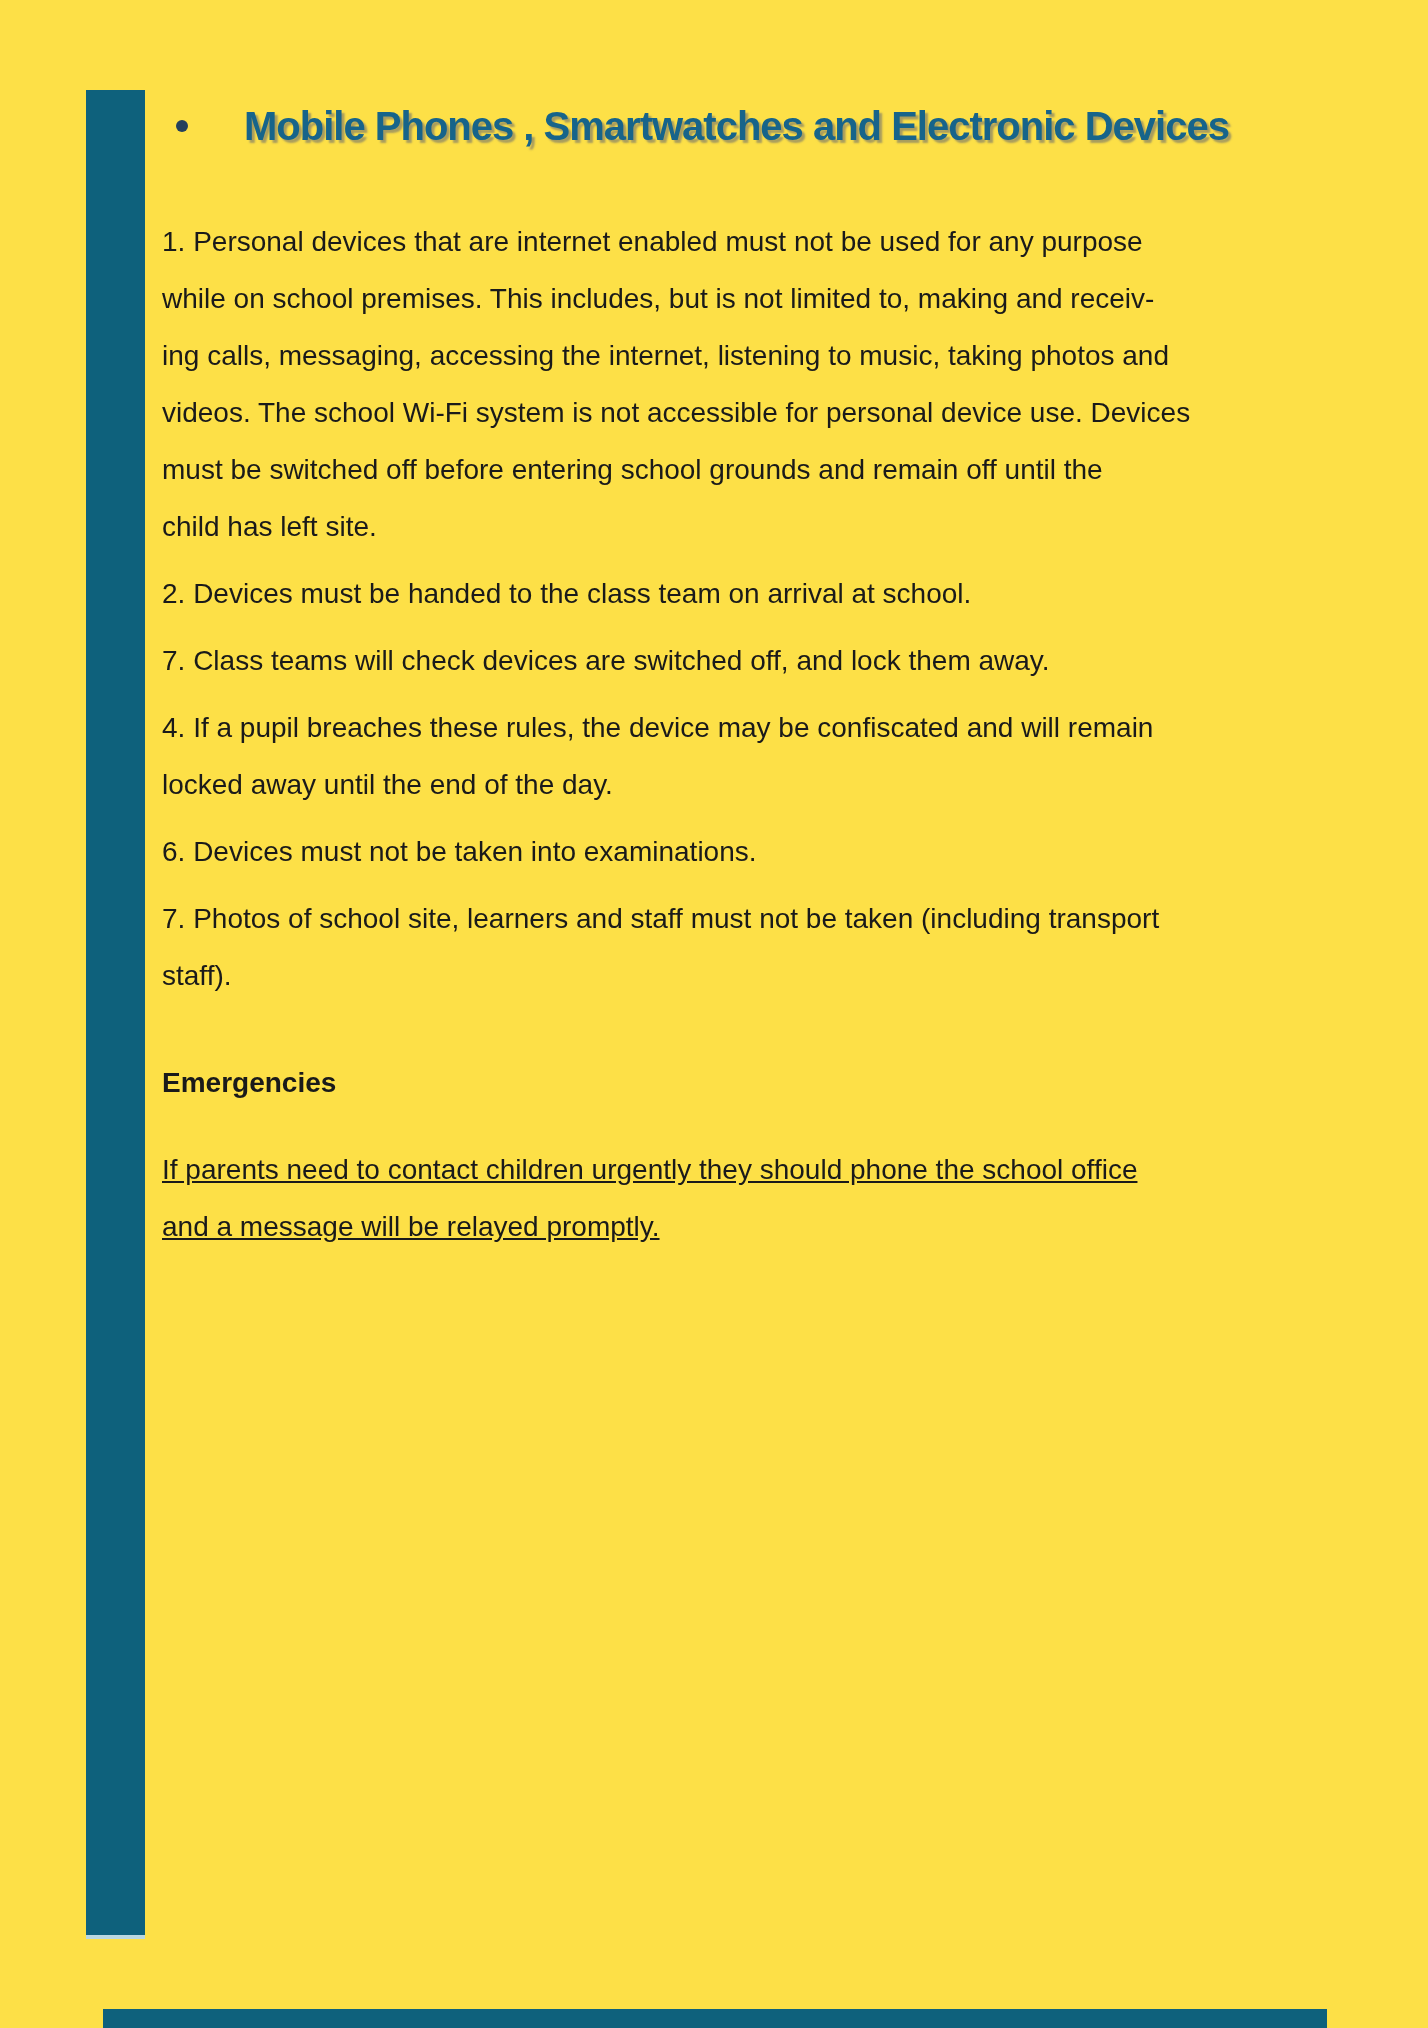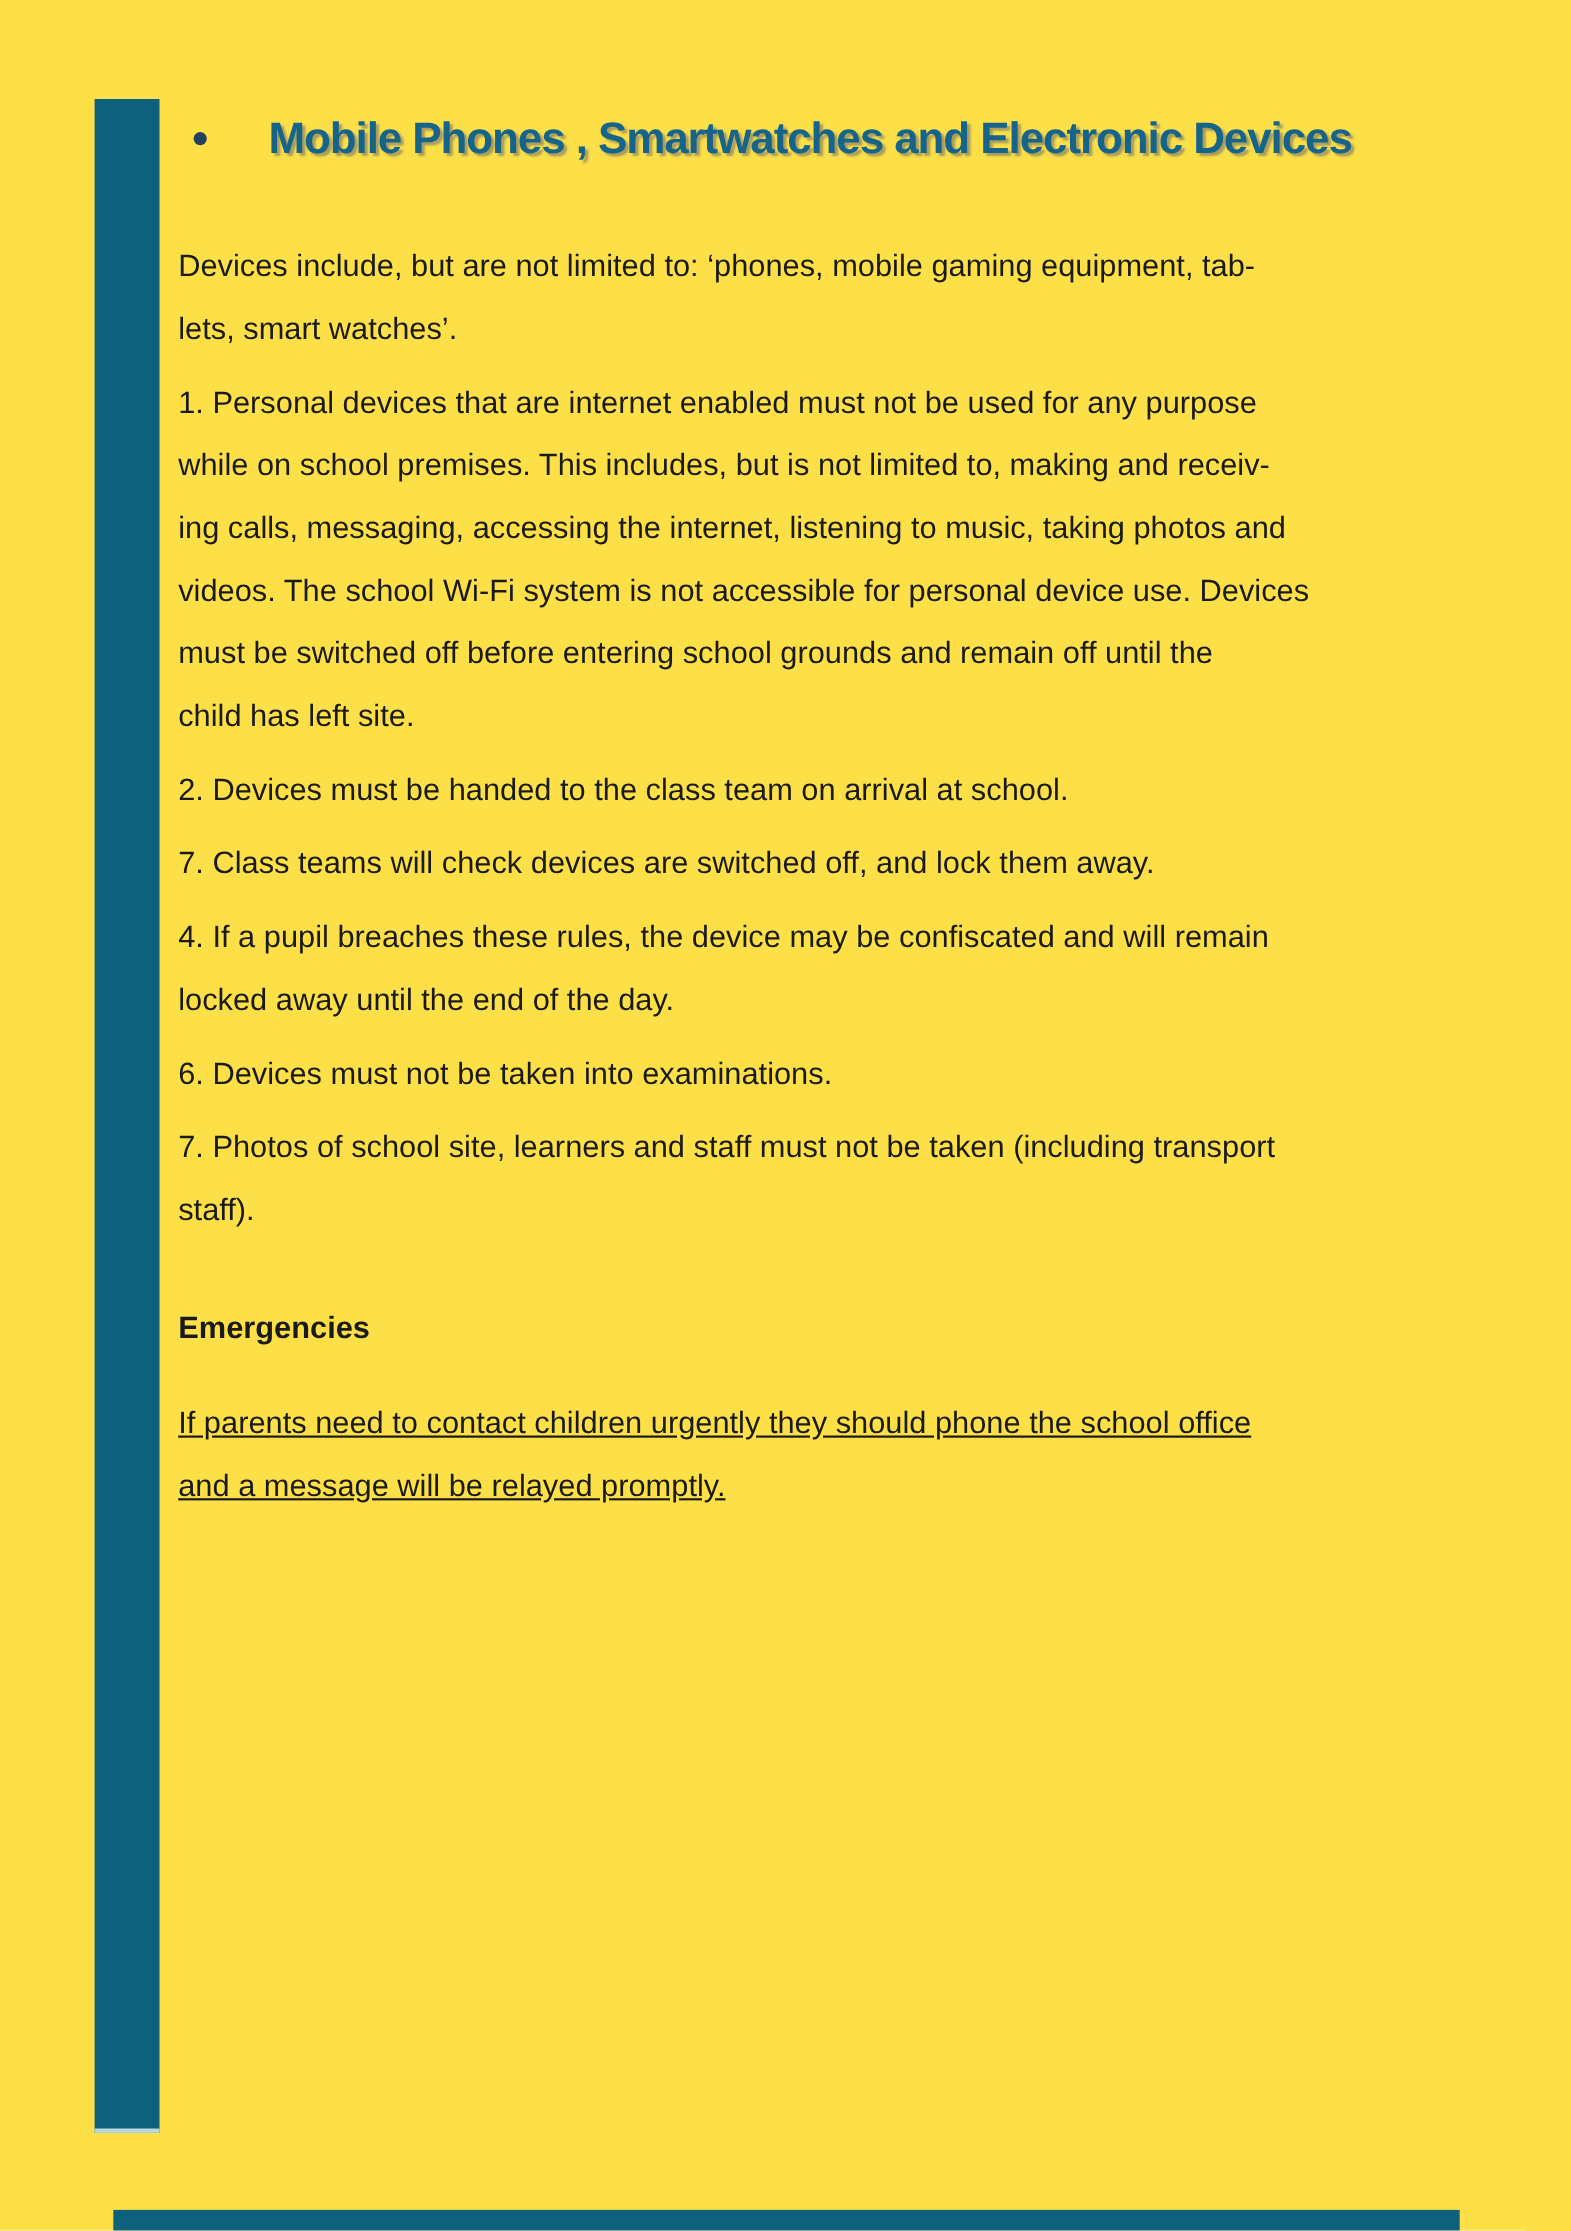--- a/index.html
+++ b/index.html
@@ -89,22 +89,20 @@
 
   <div class="left-bar"></div>
 
   <div class="title-row">
     <span class="bullet-dot"></span>
     <span class="doc-title">Mobile Phones , Smartwatches and Electronic Devices</span>
   </div>
 
   <div class="content">
 
-    <p class="para">Devices include, but are not limited to: ‘phones, mobile gaming equipment, tab-
-lets, smart watches’.</p>
 
 
     <p class="para">1. Personal devices that are internet enabled must not be used for any purpose
 while on school premises. This includes, but is not limited to, making and receiv-
 ing calls, messaging, accessing the internet, listening to music, taking photos and
 videos. The school Wi-Fi system is not accessible for personal device use. Devices
 must be switched off before entering school grounds and remain off until the
 child has left site.</p>
     <p class="para">2. Devices must be handed to the class team on arrival at school.</p>
     <p class="para">7. Class teams will check devices are switched off, and lock them away.</p>

